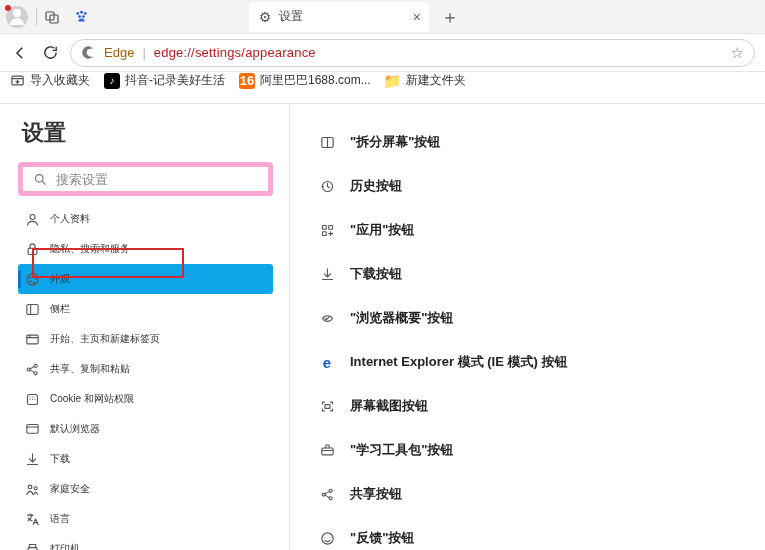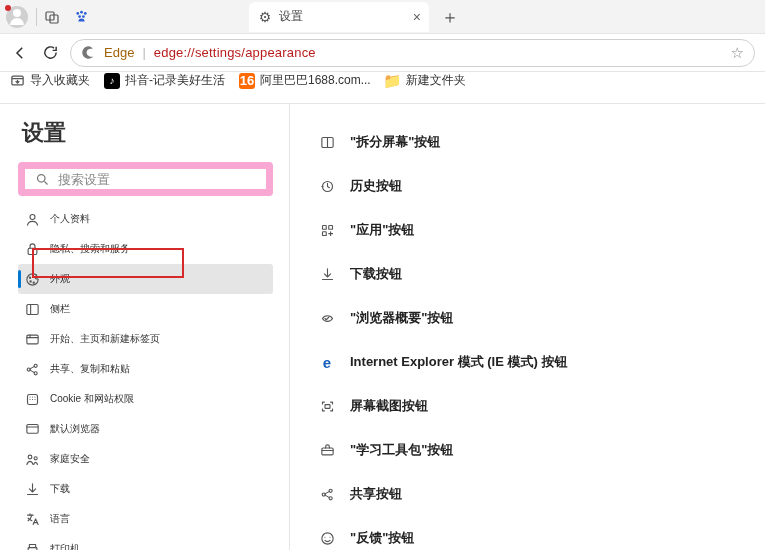--- a/index.html
+++ b/index.html
@@ -101,38 +101,38 @@
   .fav-black { background:#000; color:#fff; font-size:10px; font-weight:bold;}
   .fav-orange { background:#ff6a00; color:#fff; font-size:13px; font-weight:bold;}
   .fav-folder { color:#e5b600; font-size:15px;}
   .content { display:flex; height: calc(550px - 34px - 38px - 32px); }
   .sidebar {
     width: 290px; border-right: 1px solid #e5e5e5;
     padding: 14px 16px 0 18px; overflow:hidden;
   }
   .settings-title { font-size: 22px; font-weight:600; margin-bottom: 14px; margin-left:4px;}
   .search-box {
-    height: 34px; border:7px solid #f9a8d4; border-radius:4px;
+    height: 34px; border:5px solid #f9a8d4; border-radius:4px;
     display:flex; align-items:center; padding: 0 10px; gap:8px;
     margin-bottom: 8px;
   }
   .search-box input {
     border:none; outline:none; font-size:13px; flex:1; color:#333;
     background:transparent;
   }
   .search-box input::placeholder { color:#888; }
   .nav-list { list-style:none; margin-top:6px;}
   .nav-item {
     display:flex; align-items:center; gap:10px;
     height: 30px; padding: 0 6px;
     font-size: 10px; color:#333; cursor:pointer;
     border-radius:3px;
   }
   .nav-item.active {
-    background:#e5e5e5;
+    background:#0ea5e9;
     position: relative;
   }
   .nav-item.active::before {
     content:""; position:absolute; left:0; top:6px; bottom:6px;
     width:3px; background:#0078d4; border-radius:2px;
   }
   .nav-hl {
     position:absolute; left: 32px; top: 248px;
     width: 152px; height: 30px;
     border: 2px solid #d62929; pointer-events:none;
@@ -325,37 +325,37 @@
             <svg width="15" height="15" viewBox="0 0 24 24" fill="none" stroke="#555" stroke-width="1.8" stroke-linecap="round" stroke-linejoin="round">
               <rect x="3" y="4" width="18" height="14" rx="2"></rect>
               <path d="M3 8h18"></path>
             </svg>
           </span>
           <span>默认浏览器</span>
         </li>
         <li class="nav-item">
           <span class="nav-icon">
             <svg width="15" height="15" viewBox="0 0 24 24" fill="none" stroke="#555" stroke-width="1.8" stroke-linecap="round" stroke-linejoin="round">
+              <path d="M12 3v12"></path>
+              <path d="M7 11l5 5 5-5"></path>
+              <path d="M4 20h16"></path>
+            </svg>
+          </span>
+          <span>下载</span>
+        </li>
+        <li class="nav-item">
+          <span class="nav-icon">
+            <svg width="15" height="15" viewBox="0 0 24 24" fill="none" stroke="#555" stroke-width="1.8" stroke-linecap="round" stroke-linejoin="round">
               <circle cx="8" cy="8" r="3"></circle>
               <circle cx="17" cy="10" r="2.5"></circle>
               <path d="M3 20c1-3 3-5 5-5s4 2 5 5"></path>
               <path d="M14 20c.5-2 1.5-3.5 3-3.5s2.5 1.5 3 3.5"></path>
             </svg>
           </span>
           <span>家庭安全</span>
-        </li>
-        <li class="nav-item">
-          <span class="nav-icon">
-            <svg width="15" height="15" viewBox="0 0 24 24" fill="none" stroke="#555" stroke-width="1.8" stroke-linecap="round" stroke-linejoin="round">
-              <path d="M12 3v12"></path>
-              <path d="M7 11l5 5 5-5"></path>
-              <path d="M4 20h16"></path>
-            </svg>
-          </span>
-          <span>下载</span>
         </li>
         <li class="nav-item">
           <span class="nav-icon">
             <svg width="15" height="15" viewBox="0 0 24 24" fill="none" stroke="#555" stroke-width="1.8" stroke-linecap="round" stroke-linejoin="round">
               <path d="M4 5h9"></path>
               <path d="M8 3v2"></path>
               <path d="M11 5c-1 4-3 7-6 9"></path>
               <path d="M5 10c2 2 4 3 6 4"></path>
               <path d="M13 20l4-9 4 9"></path>
               <path d="M14.5 17h5"></path>

